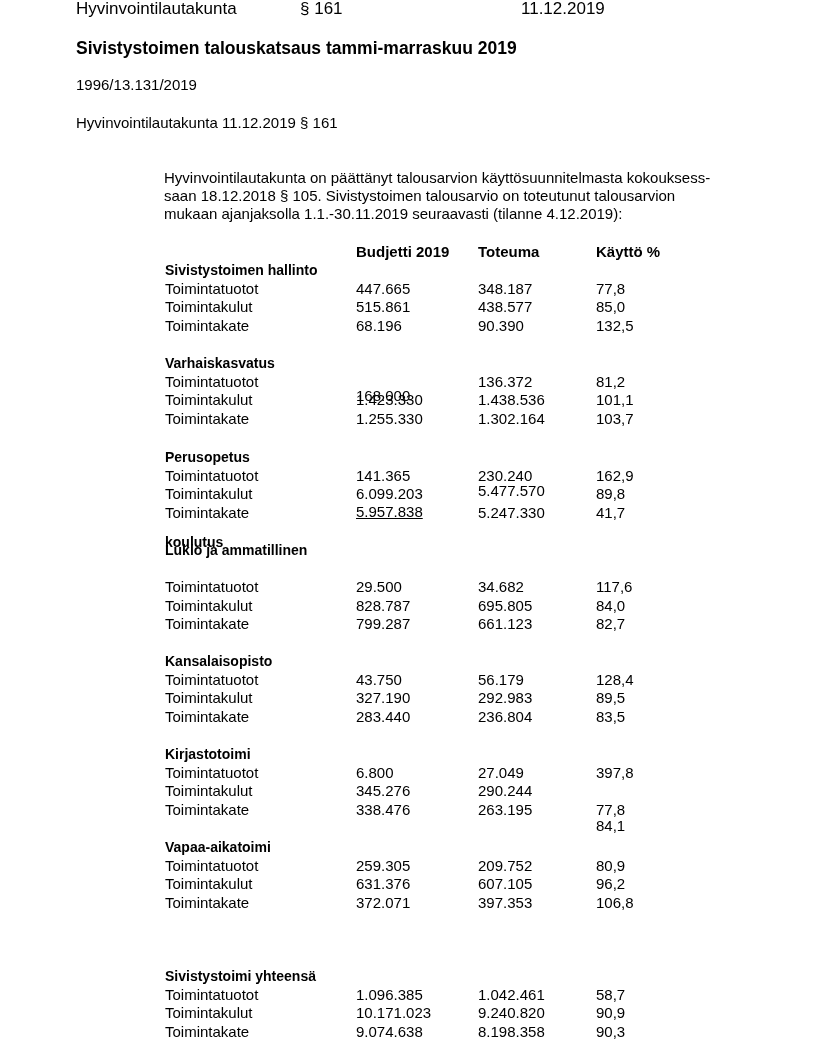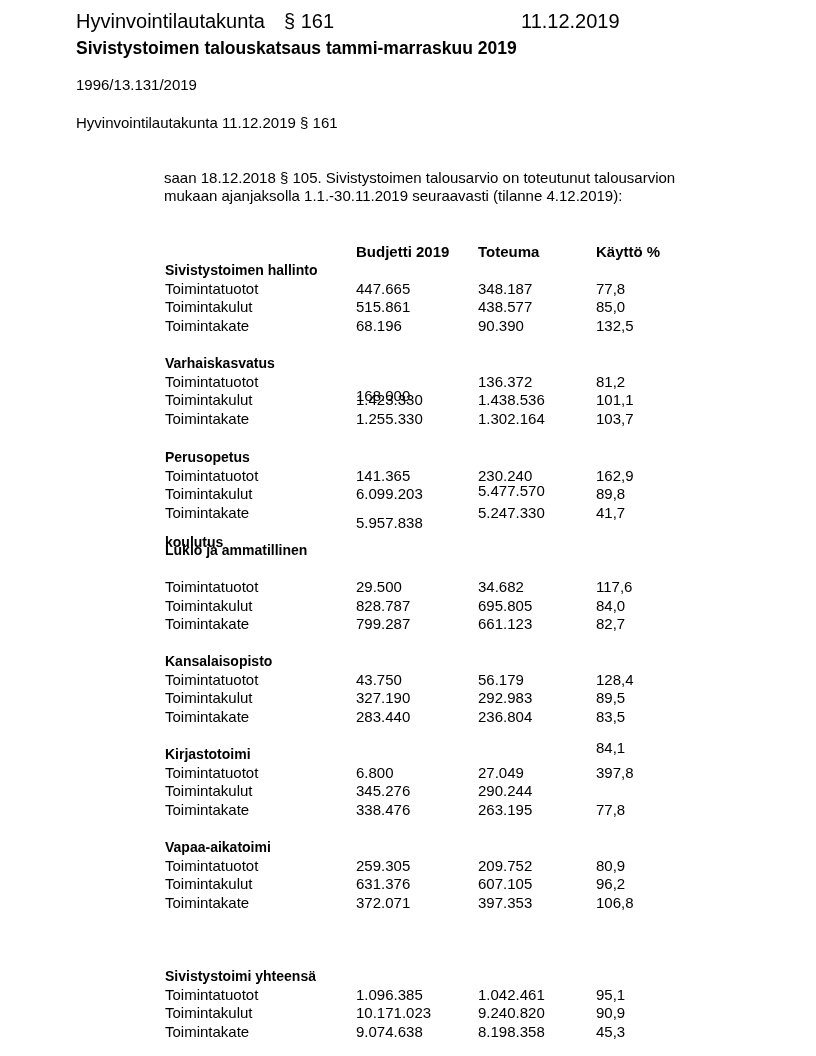--- a/index.html
+++ b/index.html
@@ -1,44 +1,45 @@
 <!DOCTYPE html>
 <html><head>
 <meta charset="utf-8">
 <style>
   html, body { margin:0; padding:0; background:#ffffff; }
   body { width:816px; height:1056px; position:relative; overflow:hidden;
          font-family:"Liberation Sans", sans-serif; color:#000; }
   .abs { position:absolute; white-space:nowrap; }
-  .hdr { top:0px; font-size:20px; line-height:18px;margin-top:12px; }
+  .hdr { top:0px; font-size:17px; line-height:18px; }
   .title { left:76px; top:37px; font-size:17.5px; font-weight:bold; line-height:22px; }
   .meta { left:76px; font-size:15px; line-height:18px; }
   .para { position:absolute; left:164px; top:169px; width:590px; font-size:15px; line-height:18px; white-space:normal; }
   .para span { display:block; white-space:nowrap; }
   .table { position:absolute; left:0; top:0; width:816px; }
   .th { font-weight:bold; font-size:15px; line-height:18px; }
   .sec { font-weight:bold; font-size:14px; line-height:18.5px; }
   .cell { font-size:15px; line-height:18.5px; }
   .c0 { left:165px; }
   .c1 { left:356px; }
   .c2 { left:478px; }
   .c3 { left:596px; }
 </style>
 </head>
 <body>
 
 <div class="abs hdr" style="left:76px">Hyvinvointilautakunta</div>
-<div class="abs hdr" style="left:284px">§ 161</div>
+<div class="abs hdr" style="left:300px">§ 161</div>
 <div class="abs hdr" style="left:521px">11.12.2019</div>
 
 <div class="abs title">Sivistystoimen talouskatsaus tammi-marraskuu 2019</div>
 <div class="abs meta" style="top:76px">1996/13.131/2019</div>
 <div class="abs meta" style="top:114px">Hyvinvointilautakunta 11.12.2019 § 161</div>
 
 <div class="para">
+  <span>Hyvinvointilautakunta on päättänyt talousarvion käyttösuunnitelmasta kokouksess-</span>
   <span>saan 18.12.2018 § 105. Sivistystoimen talousarvio on toteutunut talousarvion</span>
   <span>mukaan ajanjaksolla 1.1.-30.11.2019 seuraavasti (tilanne 4.12.2019):</span>
 </div>
 
 <div class="table">
   <div class="abs th c1" style="top:243px">Budjetti 2019</div>
   <div class="abs th c2" style="top:243px">Toteuma</div>
   <div class="abs th c3" style="top:243px">Käyttö %</div>
   <div id="table-body">
       <div class="abs sec c0" style="top: 261px;">Sivistystoimen hallinto</div>
@@ -87,21 +88,21 @@
         <div class="abs cell c3" style="top: 466.6px;">162,9</div>
       </div>
       <div>
         <div class="abs cell c0" style="top: 485.2px;">Toimintakulut</div>
         <div class="abs cell c1" style="top: 485.2px;">6.099.203</div>
         <div class="abs cell c2" style="top: 482px;">5.477.570</div>
         <div class="abs cell c3" style="top: 485.2px;">89,8</div>
       </div>
       <div>
         <div class="abs cell c0" style="top: 503.8px;">Toimintakate</div>
-        <div class="abs cell c1" style="top: 514px;">5.957.838</div>
+        <div class="abs cell c1" style="top: 503px; text-decoration: underline;">5.957.838</div>
         <div class="abs cell c2" style="top: 503.8px;">5.247.330</div>
         <div class="abs cell c3" style="top: 503.8px;">41,7</div>
       </div>
       <div class="abs sec c0" style="top: 541px;">Lukio ja ammatillinen</div>
       <div class="abs sec c0" style="top: 533px;">koulutus</div>
       <div>
         <div class="abs cell c0" style="top: 578.2px;">Toimintatuotot</div>
         <div class="abs cell c1" style="top: 578.2px;">29.500</div>
         <div class="abs cell c2" style="top: 578.2px;">34.682</div>
         <div class="abs cell c3" style="top: 578.2px;">117,6</div>
@@ -141,21 +142,21 @@
       <div>
         <div class="abs cell c0" style="top: 763.6px;">Toimintatuotot</div>
         <div class="abs cell c1" style="top: 763.6px;">6.800</div>
         <div class="abs cell c2" style="top: 763.6px;">27.049</div>
         <div class="abs cell c3" style="top: 763.6px;">397,8</div>
       </div>
       <div>
         <div class="abs cell c0" style="top: 782.2px;">Toimintakulut</div>
         <div class="abs cell c1" style="top: 782.2px;">345.276</div>
         <div class="abs cell c2" style="top: 782.2px;">290.244</div>
-        <div class="abs cell c3" style="top: 739px;">84,1</div>
+        <div class="abs cell c3" style="top: 817px;">84,1</div>
       </div>
       <div>
         <div class="abs cell c0" style="top: 800.8px;">Toimintakate</div>
         <div class="abs cell c1" style="top: 800.8px;">338.476</div>
         <div class="abs cell c2" style="top: 800.8px;">263.195</div>
         <div class="abs cell c3" style="top: 800.8px;">77,8</div>
       </div>
       <div class="abs sec c0" style="top: 838px;">Vapaa-aikatoimi</div>
       <div>
         <div class="abs cell c0" style="top: 856.6px;">Toimintatuotot</div>
@@ -173,28 +174,28 @@
         <div class="abs cell c0" style="top: 893.8px;">Toimintakate</div>
         <div class="abs cell c1" style="top: 893.8px;">372.071</div>
         <div class="abs cell c2" style="top: 893.8px;">397.353</div>
         <div class="abs cell c3" style="top: 893.8px;">106,8</div>
       </div>
       <div class="abs sec c0" style="top: 967px;">Sivistystoimi yhteensä</div>
       <div>
         <div class="abs cell c0" style="top: 985.6px;">Toimintatuotot</div>
         <div class="abs cell c1" style="top: 985.6px;">1.096.385</div>
         <div class="abs cell c2" style="top: 985.6px;">1.042.461</div>
-        <div class="abs cell c3" style="top: 985.6px;">95,1</div>
+        <div class="abs cell c3" style="top: 985.6px;">58,7</div>
       </div>
       <div>
         <div class="abs cell c0" style="top: 1004.2px;">Toimintakulut</div>
         <div class="abs cell c1" style="top: 1004.2px;">10.171.023</div>
         <div class="abs cell c2" style="top: 1004.2px;">9.240.820</div>
         <div class="abs cell c3" style="top: 1004.2px;">90,9</div>
       </div>
       <div>
         <div class="abs cell c0" style="top: 1022.8px;">Toimintakate</div>
         <div class="abs cell c1" style="top: 1022.8px;">9.074.638</div>
         <div class="abs cell c2" style="top: 1022.8px;">8.198.358</div>
-        <div class="abs cell c3" style="top: 1022.8px;">45,3</div>
+        <div class="abs cell c3" style="top: 1022.8px;">90,3</div>
       </div>
     </div>
 </div>
 
 </body></html>

